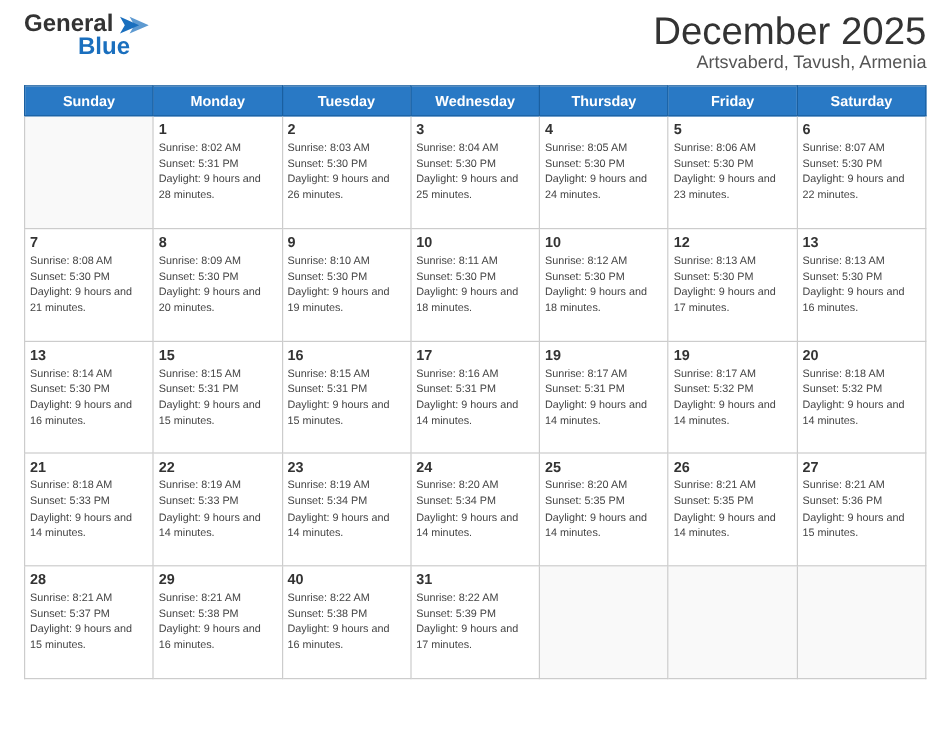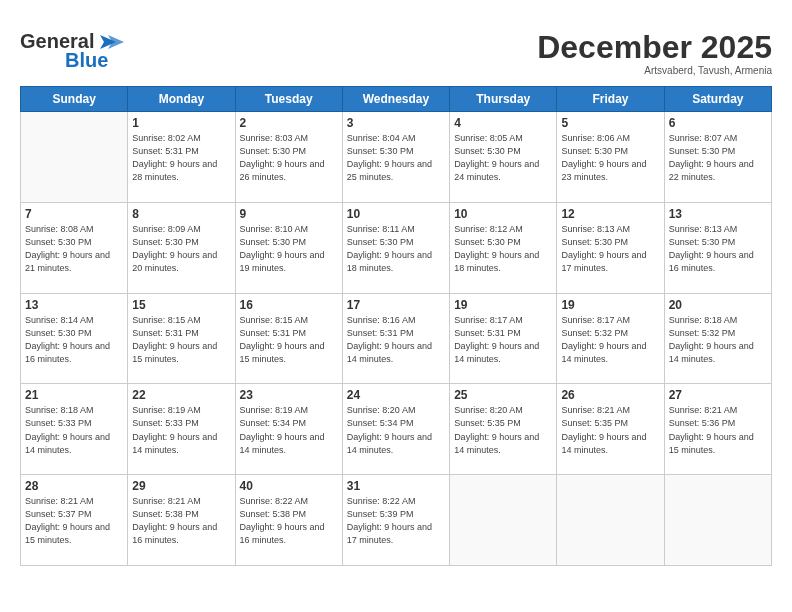--- a/index.html
+++ b/index.html
@@ -6,46 +6,46 @@
     body {
       width: 792px;
       height: 612px;
       font-family: Arial, sans-serif;
       background: #fff;
       overflow: hidden;
     }
     .page {
       width: 792px;
       height: 576px;
-      padding: 30px 20px 10px 20px;
+      padding: 9px 20px 10px 20px;
       display: flex;
       flex-direction: column;
     }
     .header {
       display: flex;
       justify-content: space-between;
       align-items: flex-start;
       margin-bottom: 10px;
     }
     .logo {
       display: flex;
       flex-direction: column;
       align-items: flex-start;
     }
     .title-block {
       text-align: right;
     }
     .month-title {
       font-size: 32px;
-      font-weight: bold;
+      font-weight: normal;
       color: #333;
       line-height: 1.1;
     }
     .location {
-      font-size: 10px;
+      font-size: 15px;
       color: #555;
     }
     .calendar {
       flex: 1;
       border: 1px solid #ccc;
       border-collapse: collapse;
       width: 100%;
       table-layout: fixed;
     }
     .calendar th {

